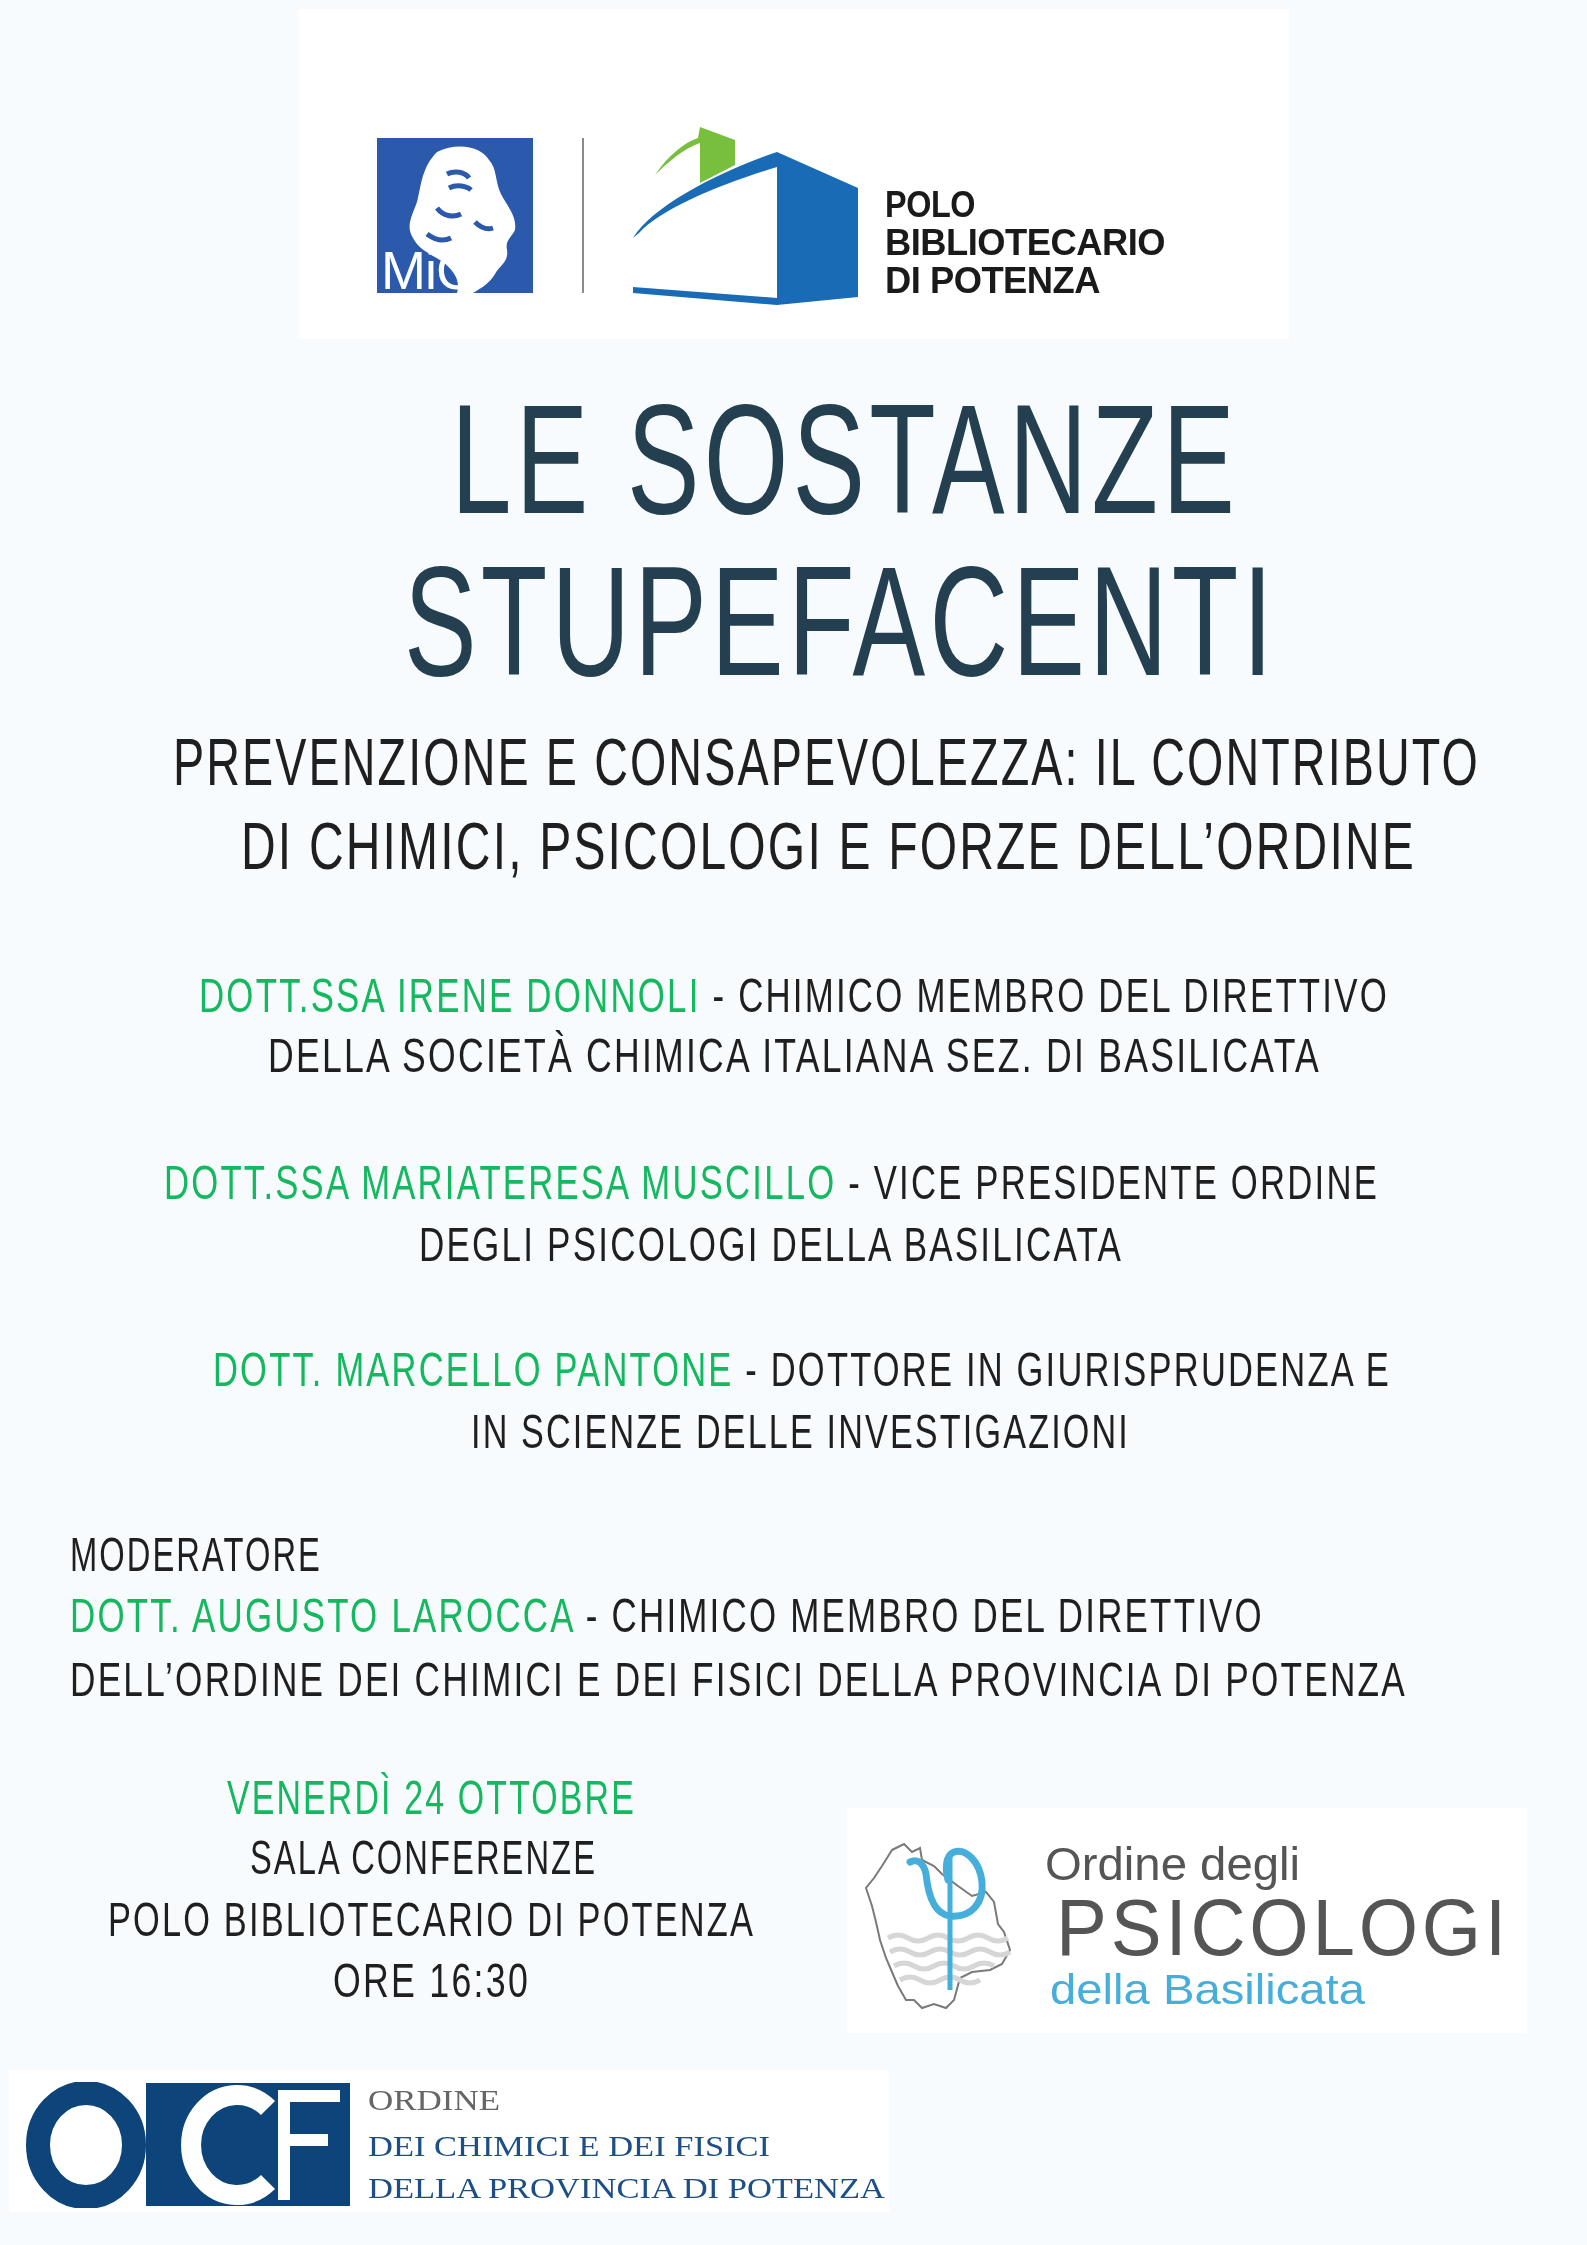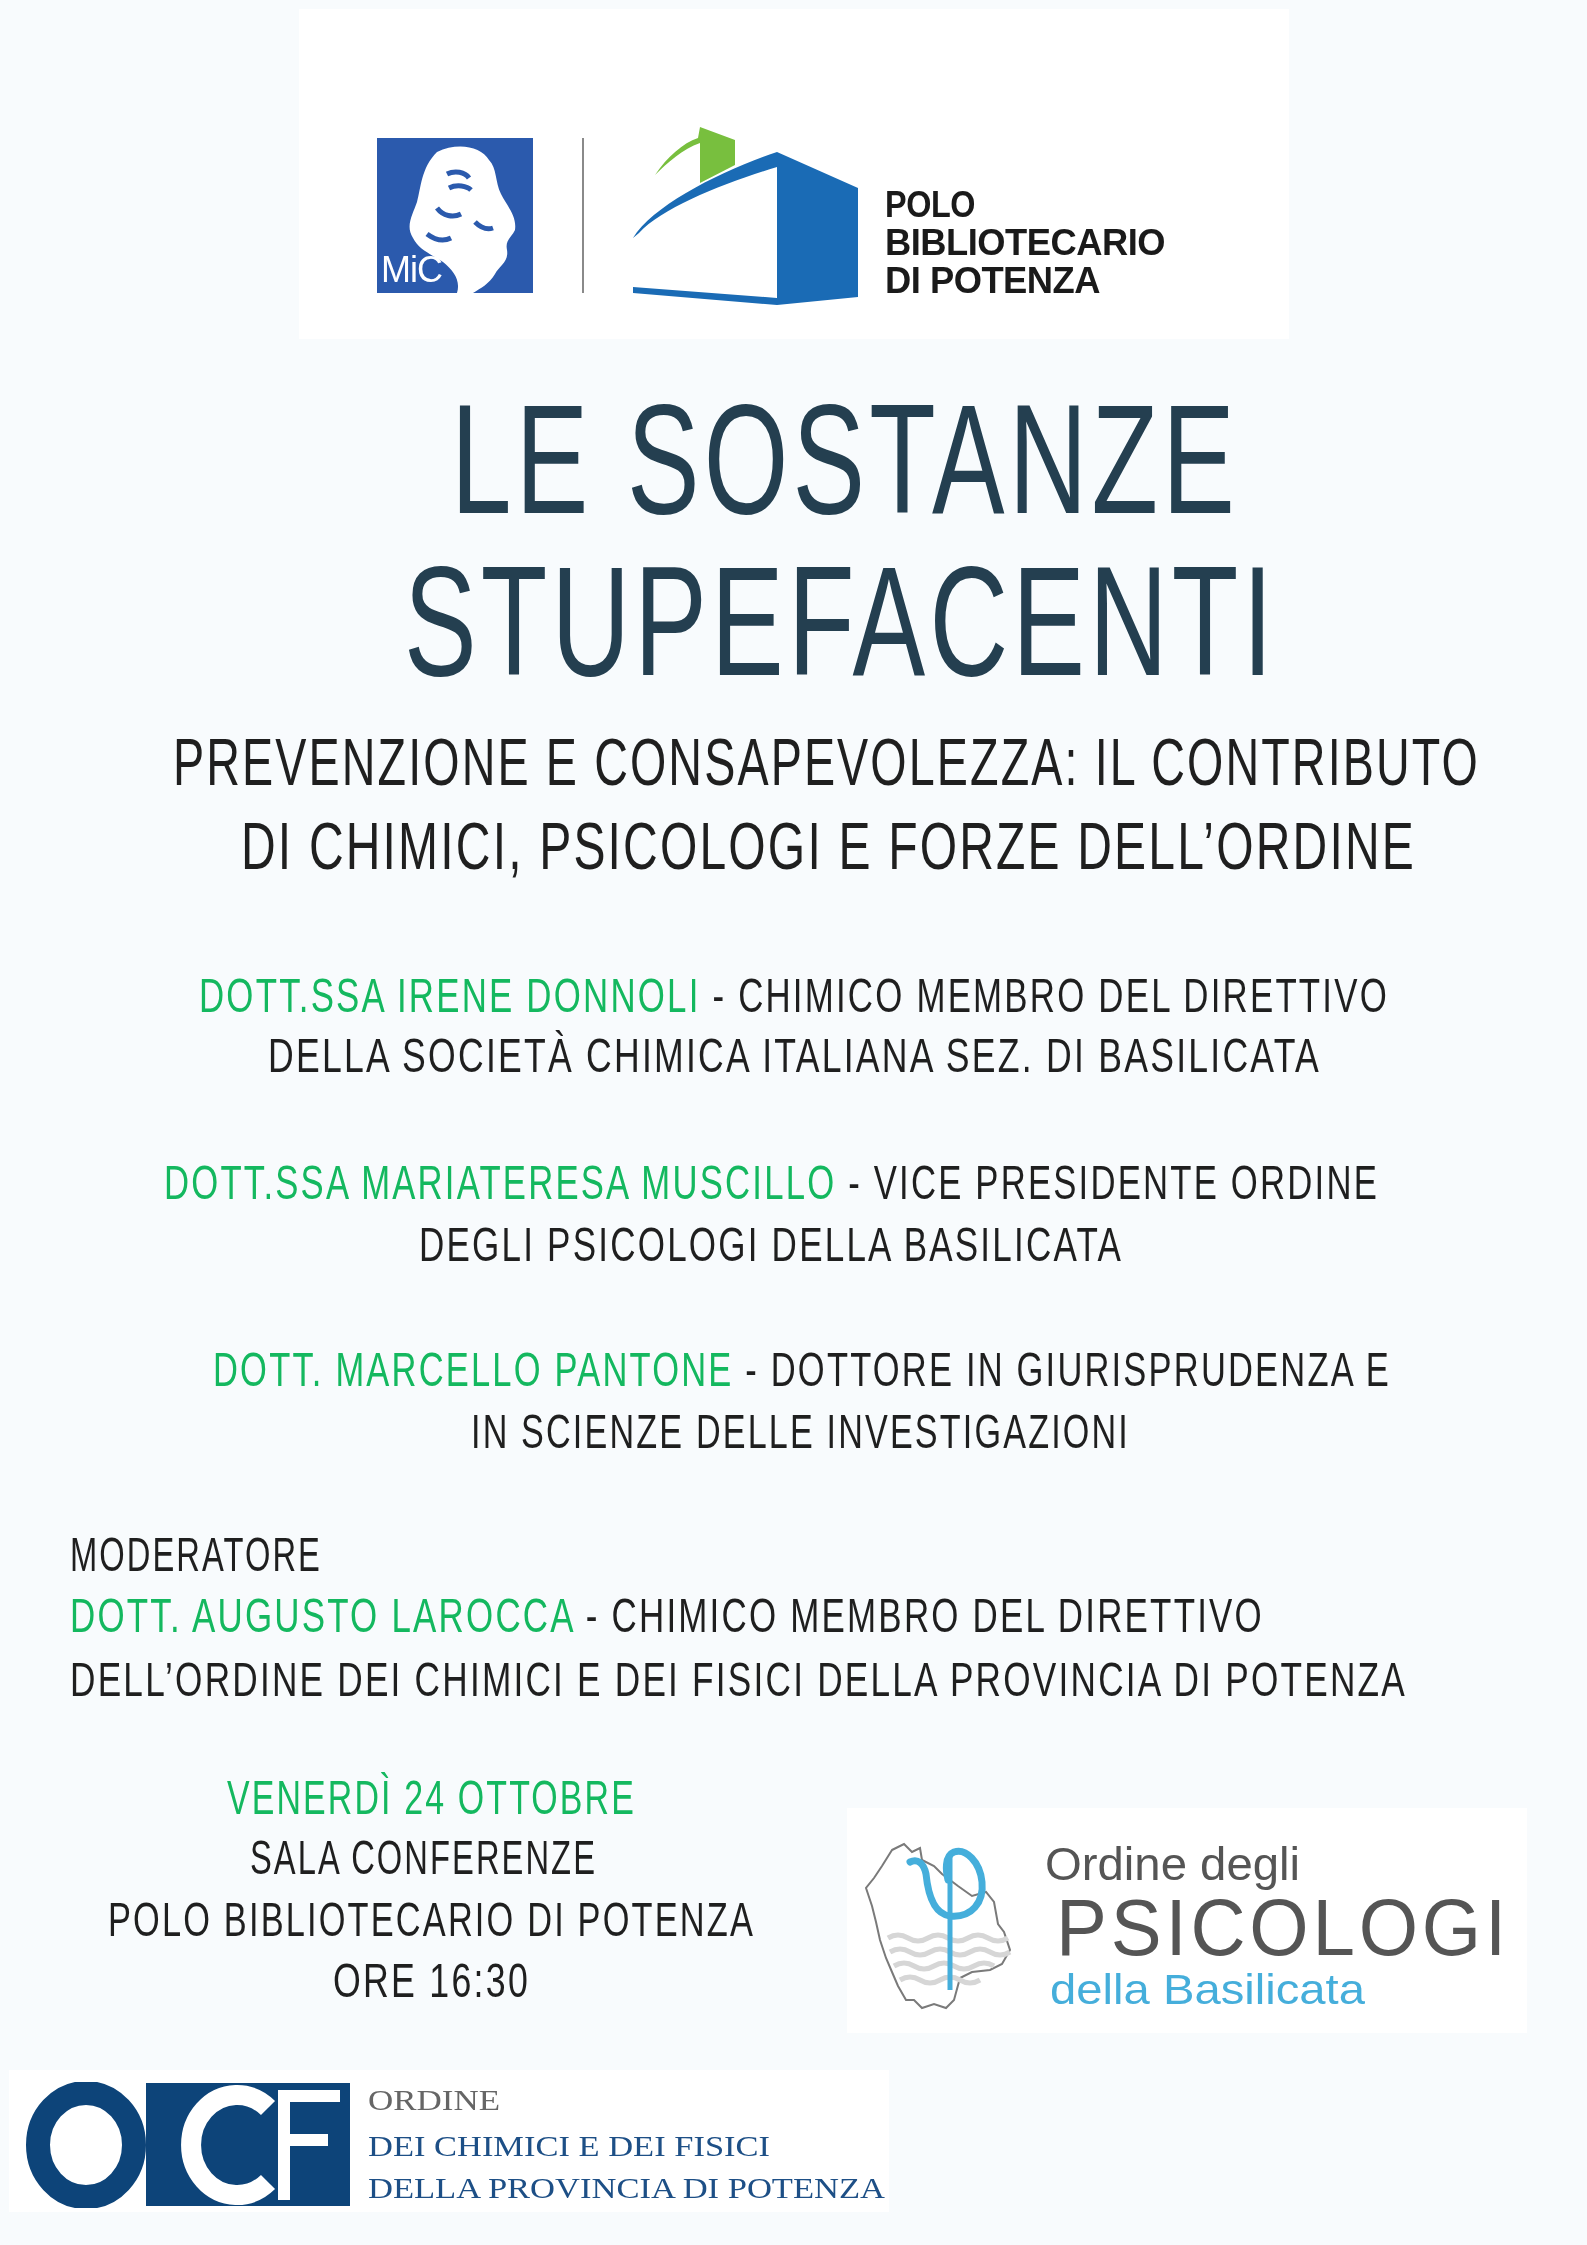--- a/index.html
+++ b/index.html
@@ -21,21 +21,21 @@
 </head>
 <body>
 
 <div class="logo-box" style="left:299px; top:9px; width:990px; height:330px;"></div>
 
 <div class="abs" style="left:377px; top:138px; width:156px; height:155px; background:#2b5aad; overflow:hidden;">
   <svg width="156" height="155" viewBox="0 0 156 155" style="position:absolute;left:0;top:0;">
     <path d="M60 14 C80 4 104 8 112 22 C120 30 118 44 124 56 C130 68 140 78 138 92 C134 100 128 102 130 112 C132 124 122 128 118 136 C112 146 104 150 96 155 L80 155 C84 142 76 132 66 124 C54 116 42 112 36 100 C28 88 36 76 40 64 C44 50 44 30 60 14 Z" fill="#ffffff"></path>
     <path d="M70 36 C78 32 88 34 92 40 M72 50 C80 46 90 48 94 52 M60 70 C66 78 76 80 84 76 M98 84 C104 90 110 92 116 90 M50 96 C58 102 66 104 74 100" stroke="#2b5aad" stroke-width="5" fill="none"></path>
   </svg>
-  <span style="position:absolute; left:4px; top:108px; font-size:36px; line-height:48px; color:#ffffff; font-family:'Liberation Sans',sans-serif; letter-spacing:-1px;">MiC</span>
+  <span style="position:absolute; left:4px; top:108px; font-size:54px; line-height:48px; color:#ffffff; font-family:'Liberation Sans',sans-serif; letter-spacing:-1px;">MiC</span>
 </div>
 
 <div class="abs" style="left:582px; top:138px; width:2px; height:155px; background:#8a8a8a;"></div>
 
 <svg class="abs" style="left:633px; top:125px;" width="226" height="182" viewBox="0 0 226 182">
   <path d="M22 50 C34 32 50 18 65 13 L67 2 L102 15 L102 40 L67 58 L67 18 C50 24 34 38 22 50 Z" fill="#78bf3e"></path>
   <path d="M0 113 C20 80 90 45 144 27 L225 63 L225 172 L144 180 L0 168 L0 162 L144 173 L144 42 C92 58 30 82 6 108 Z" fill="#1a6bb5"></path>
 </svg>
 
 <div class="line polo-text" style="left: 885px; top: 187px; transform: scaleX(0.899859);">POLO</div>

